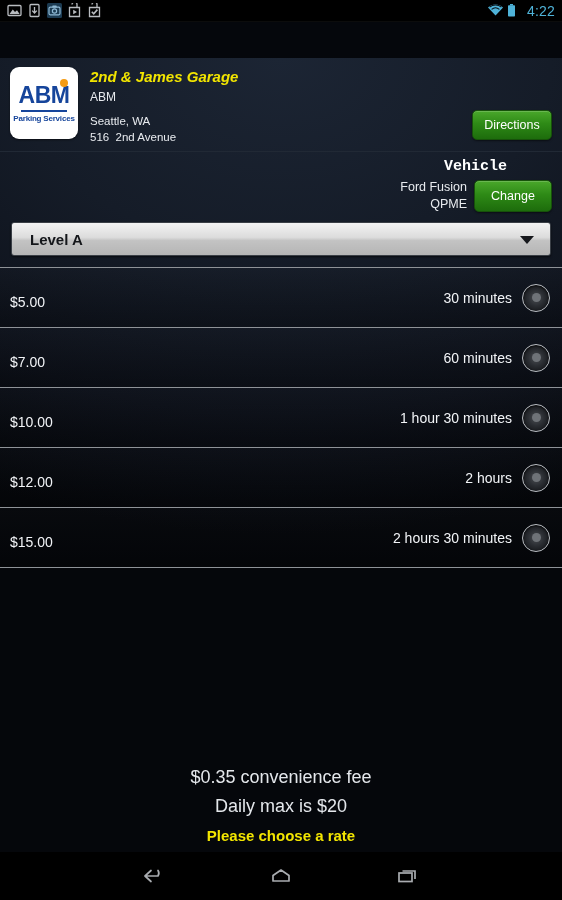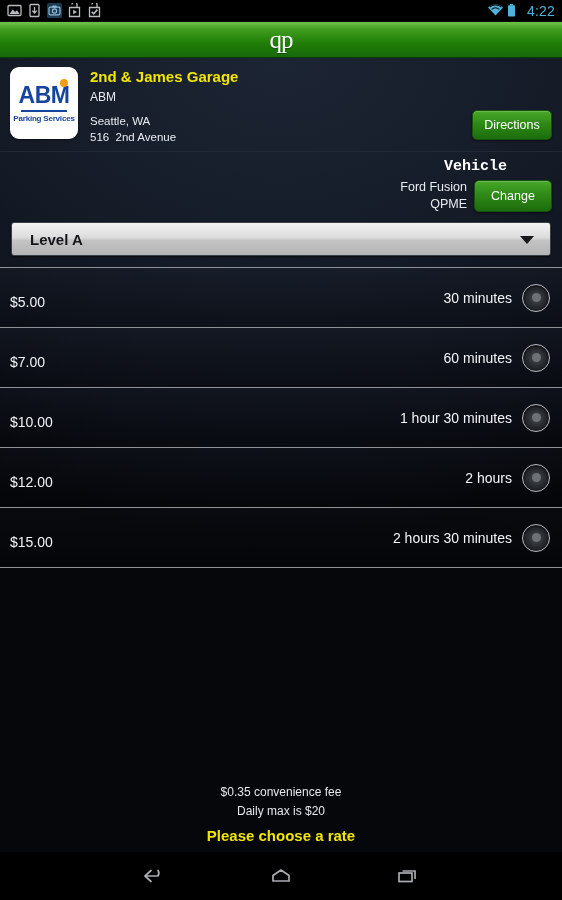--- a/index.html
+++ b/index.html
@@ -63,21 +63,21 @@
     font-size:23px; color:#16459b; letter-spacing:-.5px; line-height:1;
   }
   .logo-dot {
     position:absolute; right:1px; top:-5px; width:8px; height:8px;
     border-radius:50%; background:#f59b12;
   }
   .logo-rule { width:46px; height:2px; background:#16459b; margin:3px 0 2px; }
   .logo-sub { font-size:8px; color:#16459b; font-weight:bold; letter-spacing:-.2px; }
 
   .garage-text { margin-left:12px; padding-top:2px; }
-  .garage-name { color:#f2e500; font-size:15px; font-weight:bold; line-height:1.25; }
+  .garage-name { color:#f2e500; font-size:15px; font-weight:bold; line-height:1.25;font-style:italic; }
   .garage-op { color:#e8ebef; font-size:12px; line-height:1.5; margin-top:1px; }
   .garage-city { color:#e8ebef; font-size:11.5px; line-height:1.45; margin-top:7px; }
   .garage-addr { color:#e8ebef; font-size:11.5px; line-height:1.45; white-space:pre; }
 
   .btn-green {
     background:linear-gradient(to bottom,#4aa82b 0%,#2e8a16 45%,#1d6c0c 100%);
     border:1px solid #17520a; border-radius:5px; color:#fff;
     font-size:12.5px; font-family:"Liberation Sans", sans-serif;
     cursor:pointer; text-align:center;
     box-shadow:inset 0 1px 0 rgba(255,255,255,.18), 0 1px 2px rgba(0,0,0,.5);
@@ -136,21 +136,21 @@
   .radio::after {
     content:""; position:absolute; left:50%; top:50%;
     width:9px; height:9px; margin:-4.5px 0 0 -4.5px; border-radius:50%;
     background:#6e7277;
   }
 
   
   .footer {
     position:absolute; bottom:8px; left:0; width:562px; text-align:center;
   }
-  .fee-line { font-size:12px; color:#e4e7eb; line-height:1.6; }
+  .fee-line { font-size:18px; color:#e4e7eb; line-height:1.6; }
   .choose-line { font-size:15px; font-weight:bold; color:#f2e500; margin-top:6px; }
 
   
   .navbar {
     position:absolute; bottom:0; left:0; width:562px; height:48px;
     background:#000; display:flex; align-items:center; justify-content:space-around;
     padding:0 90px;
   }
   .nav-btn { width:46px; height:30px; display:flex; align-items:center; justify-content:center; cursor:pointer; }
 </style>
@@ -208,23 +208,20 @@
       <span class="sb-ico">
         <svg width="9" height="15" viewBox="0 0 9 15">
             <rect x="3" y="1" width="3" height="1.5" fill="#4fb3d9"></rect>
             <rect x="1" y="2.2" width="7" height="11.3" rx=".8" fill="#4fb3d9"></rect>
           </svg>
       </span>
       <span class="sb-time">4:22</span>
     </div>
   </div>
 
-  <div class="appbar">
-    <span class="appbar-logo">qp</span>
-  </div>
 
   <div class="content">
 
     <div class="garage">
       <div class="logo-tile">
         <div class="logo-abm-wrap">
           <span class="logo-abm">ABM</span>
           <span class="logo-dot"></span>
         </div>
         <div class="logo-rule"></div>

